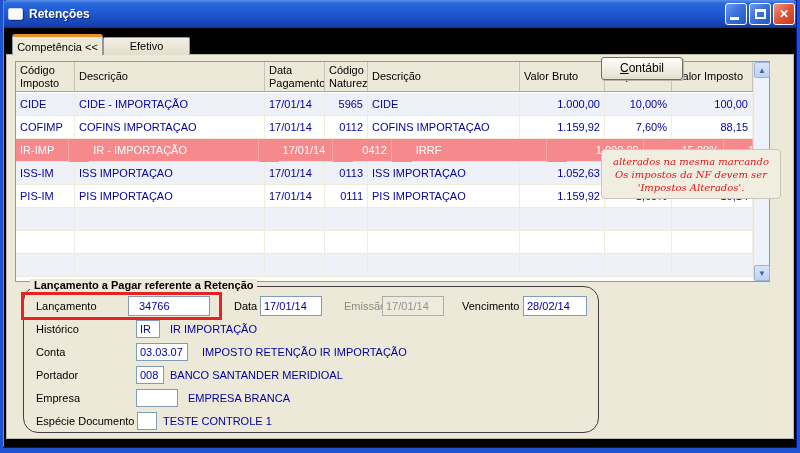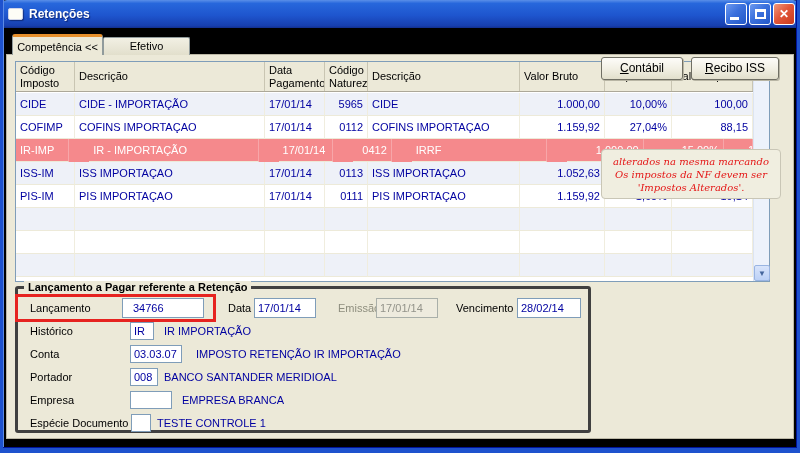--- a/index.html
+++ b/index.html
@@ -59,22 +59,22 @@
   
   .vscroll { position:absolute; right:0; top:0; bottom:0; width:16px; background:#EDF2FB; border-left:1px solid #DCE4F2; }
   .sb-btn { position:absolute; left:0; width:16px; height:16px; border:1px solid #99B4E2; border-radius:2px;
             background:linear-gradient(180deg,#D8E4FB,#BCD1F6); color:#44659C; font-size:8px; text-align:center;
             line-height:15px; cursor:pointer; }
   .sb-up { top:0; } .sb-down { bottom:0; }
   .sb-thumb { position:absolute; left:1px; top:93px; width:14px; height:25px; border:1px solid #92B0DE; border-radius:2px;
             background:linear-gradient(90deg,#CFDFFB,#AECAF4); cursor:grab; }
 
   
-  .fs { position:absolute; left:8px; top:231px; width:576px; height:147px;
-        border:3px solid #404040; border-radius:3px; background:#ECE9D8; }
+  .fs { position:absolute; left:16px; top:231px; width:576px; height:147px;
+        border:1px solid #404040; border-radius:15px; background:#ECE9D8; }
   .fs-legend { position:absolute; left:6px; top:-8px; background:#ECE9D8; padding:0 4px; font-weight:bold; color:#000; }
   .f-label { position:absolute; color:#000; white-space:nowrap; }
   .f-label.dim { color:#8E8E7E; }
   .f-desc { position:absolute; color:#0000A0; white-space:nowrap; }
   .inp { position:absolute; height:20px; border:1px solid #7F9DB9; background:#fff; color:#0000A0;
          font-family:"Liberation Sans",sans-serif; font-size:11px; padding:0 3px; }
   .inp.sm { height:18px; }
   .inp:disabled { background:#EEEBDE; color:#93938A; border-color:#A9AFA9; }
   .annotation { position:absolute; left:-3px; top:5px; width:201px; height:28px;
                 border:3px solid #E62320; z-index:30; pointer-events:none; }
@@ -160,21 +160,21 @@
           <div class="td c6">10,00%</div>
           <div class="td c7">100,00</div>
         </div>
         <div class="tr">
           <div class="td c0">COFIMP</div>
           <div class="td c1">COFINS IMPORTAÇAO</div>
           <div class="td c2">17/01/14</div>
           <div class="td c3">0112</div>
           <div class="td c4">COFINS IMPORTAÇAO</div>
           <div class="td c5">1.159,92</div>
-          <div class="td c6">27,04%</div>
+          <div class="td c6">7,60%</div>
           <div class="td c7">88,15</div>
         </div>
         <div class="tr selected">
           <div class="td c0">IR-IMP</div>
           <div class="td c1">IR - IMPORTAÇÃO</div>
           <div class="td c2">17/01/14</div>
           <div class="td c3">0412</div>
           <div class="td c4">IRRF</div>
           <div class="td c5">1.000,00</div>
           <div class="td c6">15,00%</div>
@@ -269,21 +269,20 @@
       <div class="f-label" style="left:12px; top:105px;">Empresa</div>
       <input class="inp sm" style="left: 112px; top: 102px; width: 42px;" value="">
       <div class="f-desc" style="left:164px; top:105px;">EMPRESA BRANCA</div>
 
       <div class="f-label" style="left:12px; top:128px;text-align:center;">Espécie Documento</div>
       <input class="inp sm" style="left: 113px; top: 125px; width: 20px;" value="">
       <div class="f-desc" style="left:139px; top:128px;">TESTE CONTROLE 1</div>
     </div>
 
     <div class="btn btn-contabil"><span class="u">C</span><span>ontábil</span></div>
-    <div class="btn btn-recibo"><span class="u">R</span><span>ecibo ISS</span></div>
 
     <div class="note">
       <div>alterados na mesma marcando</div>
       <div>Os impostos da NF devem ser</div>
       <div>'Impostos Alterados'.</div>
     </div>
 
   </div>
 
   <div class="frame"></div>

